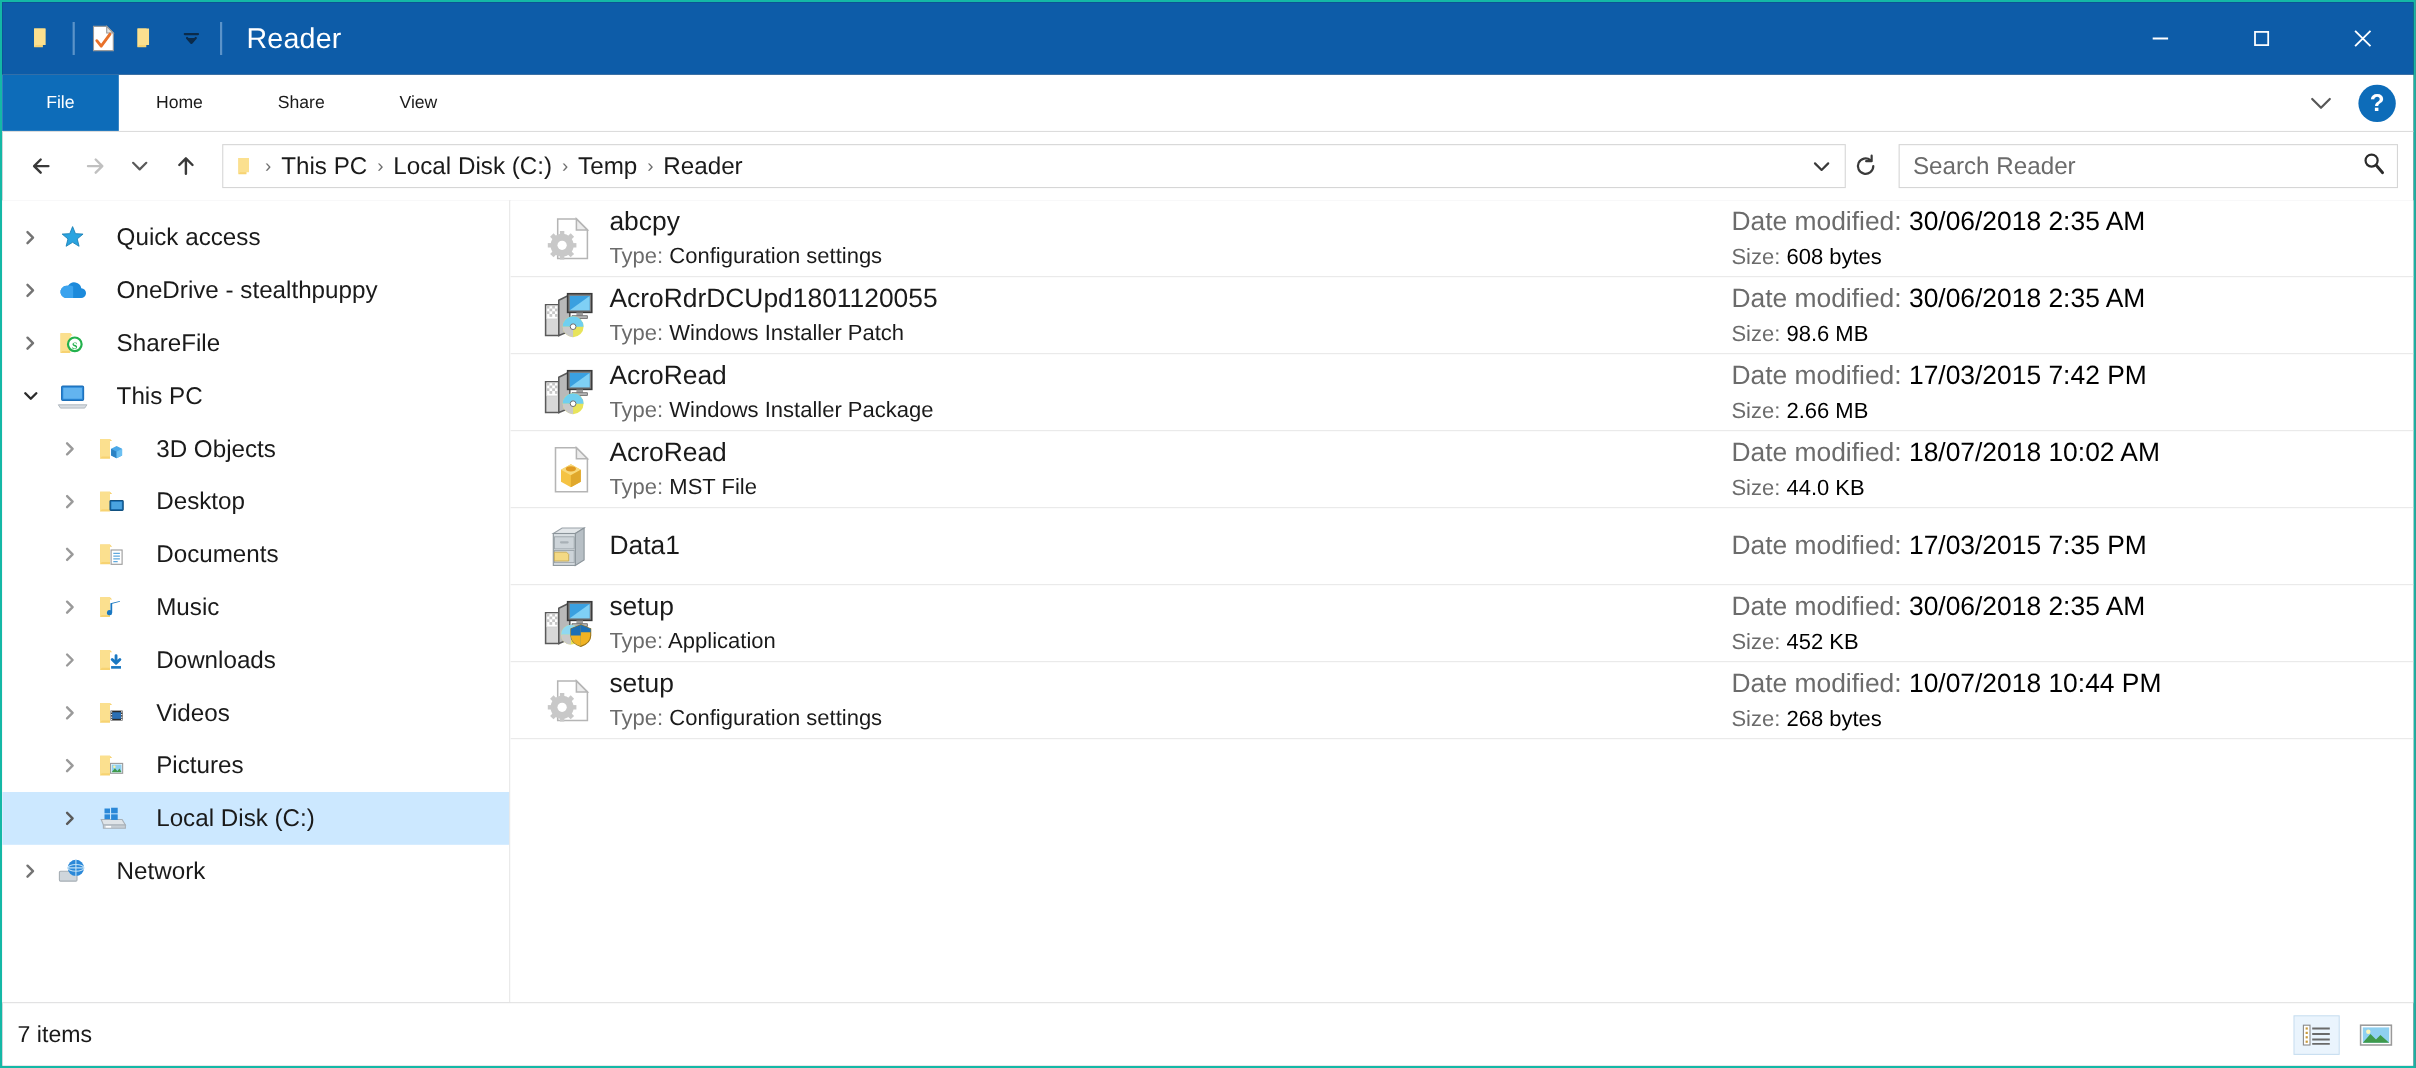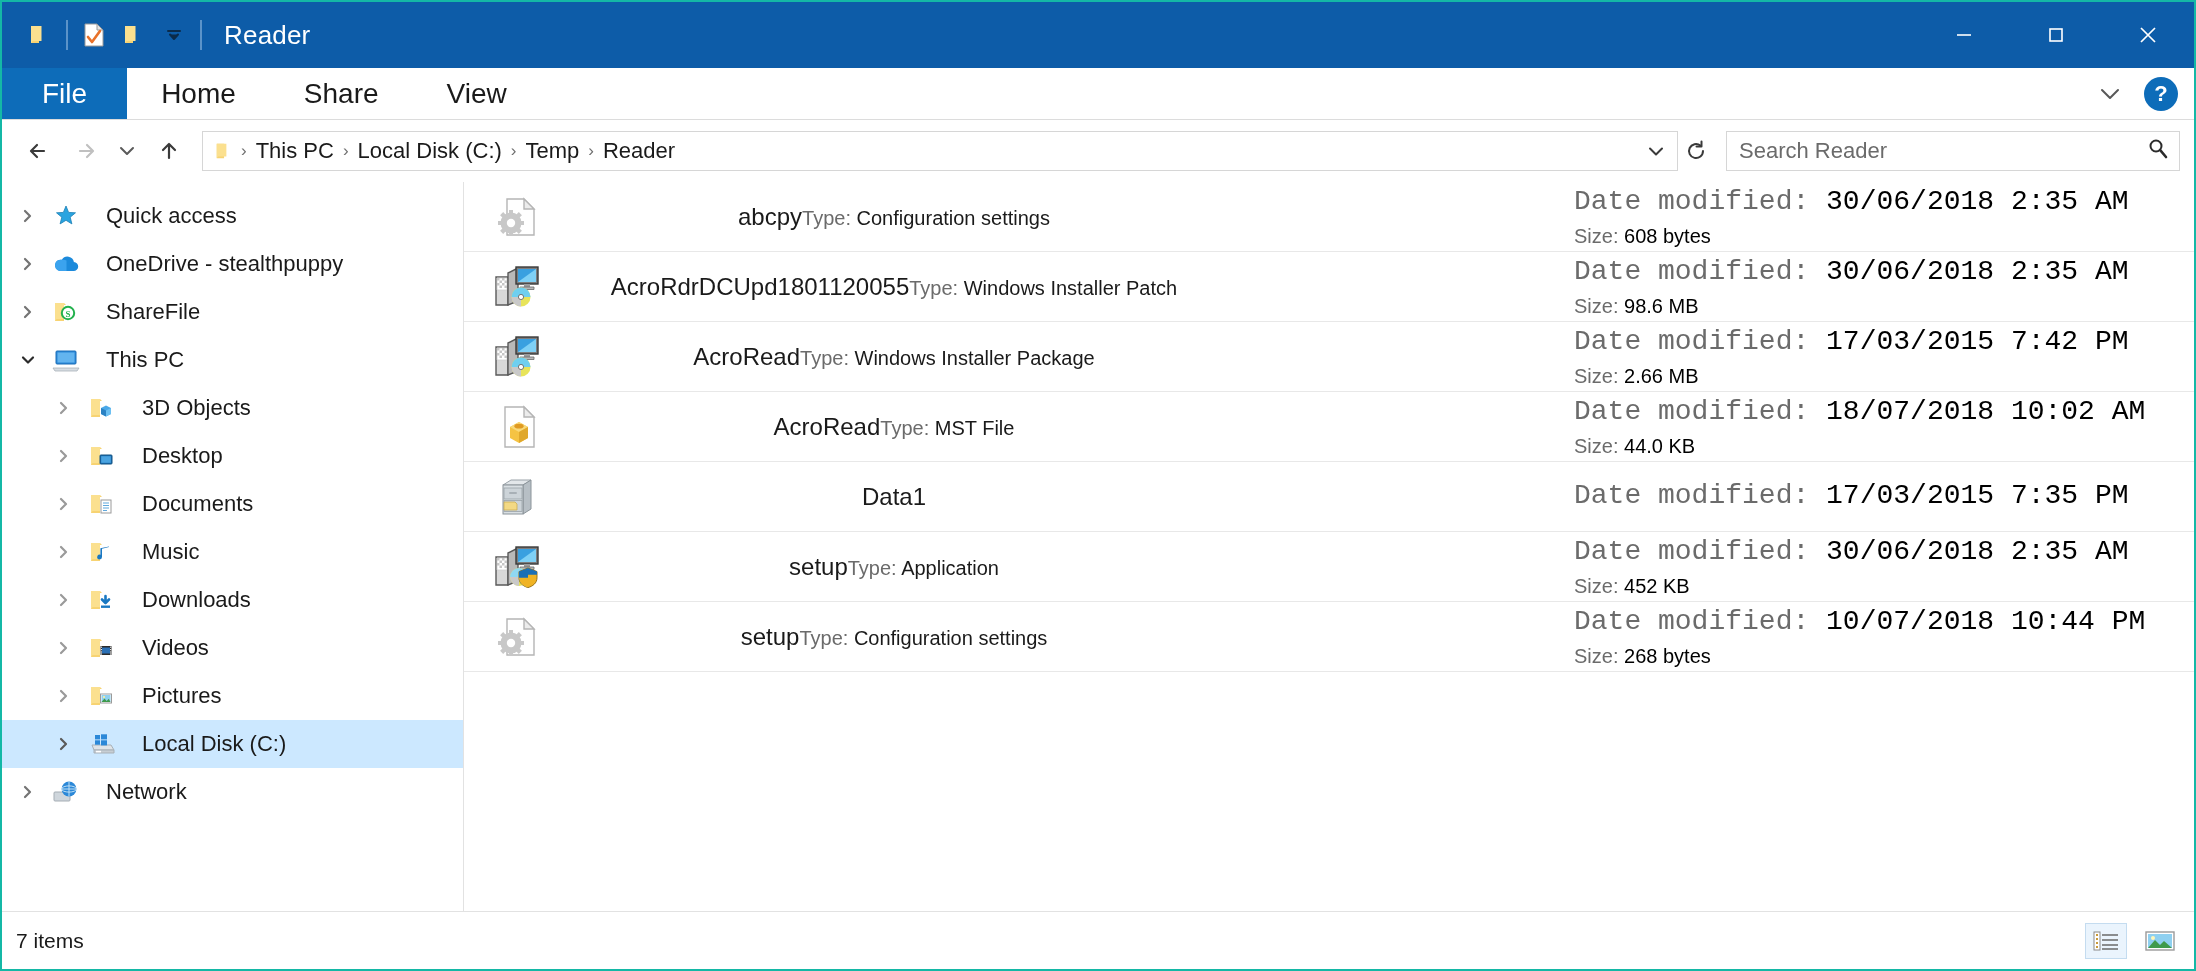--- a/index.html
+++ b/index.html
@@ -41,21 +41,21 @@
 
   
   #ribbon {
     height: 52px; flex: 0 0 52px; background: #ffffff;
     display: flex; align-items: stretch;
     border-bottom: 1px solid #dcdcdc;
     position: relative;
   }
   .tab {
     display: flex; align-items: center; justify-content: center;
-    padding: 0 34px; font-size: 28px; color: #1a1a1a;
+    padding: 0 34px; font-size: 16px; color: #1a1a1a;
     white-space: nowrap; cursor: default;
   }
   .tab.file { background: #0d6cb9; color: #ffffff; padding: 0 40px; }
   .ribbon-right { margin-left: auto; display: flex; align-items: center; gap: 12px; padding-right: 16px; }
   .chev-btn {
     width: 44px; height: 40px; display: flex;
     align-items: center; justify-content: center;
   }
   .help-btn {
     width: 34px; height: 34px; border-radius: 50%;
@@ -127,29 +127,29 @@
   #listpane { flex: 1 1 auto; position: relative; overflow: hidden; background: #fff; }
   .row {
     height: 70px; display: flex; align-items: center;
     border-bottom: 1px solid #e8e8e8;
     padding-left: 16px;
   }
   .row-ico {
     width: 74px; flex: 0 0 74px; display: flex;
     align-items: center; justify-content: center;
   }
-  .row-main { flex: 0 0 680px; display: flex; justify-content: center; }
+  .row-main { flex: 0 0 680px; display: flex; flex-direction: column; justify-content: center; }
   .row-name { font-size: 24px; color: #1a1a1a; line-height: 1.25; }
   .row-type { font-size: 20px; color: #1a1a1a; line-height: 1.3; margin-top: 3px; }
   .lbl { color: #6b6b6b; }
   .row-meta {
     margin-left: auto; width: 620px; flex: 0 0 620px;
     display: flex; flex-direction: column; justify-content: center;
   }
-  .row-date { font-size: 28px; line-height: 1.3; font-family: Liberation Mono, monospace; }
+  .row-date { font-size: 24px; line-height: 1.3; }
   .row-size { font-size: 20px; line-height: 1.3; margin-top: 3px; }
 
   
   #statusbar {
     height: 58px; flex: 0 0 58px; background: #ffffff;
     border-top: 1px solid #e2e2e2;
     display: flex; align-items: center; padding: 0 14px;
   }
   .status-text { font-size: 21px; color: #1a1a1a; }
   .view-btns { margin-left: auto; display: flex; align-items: center; gap: 14px; }

